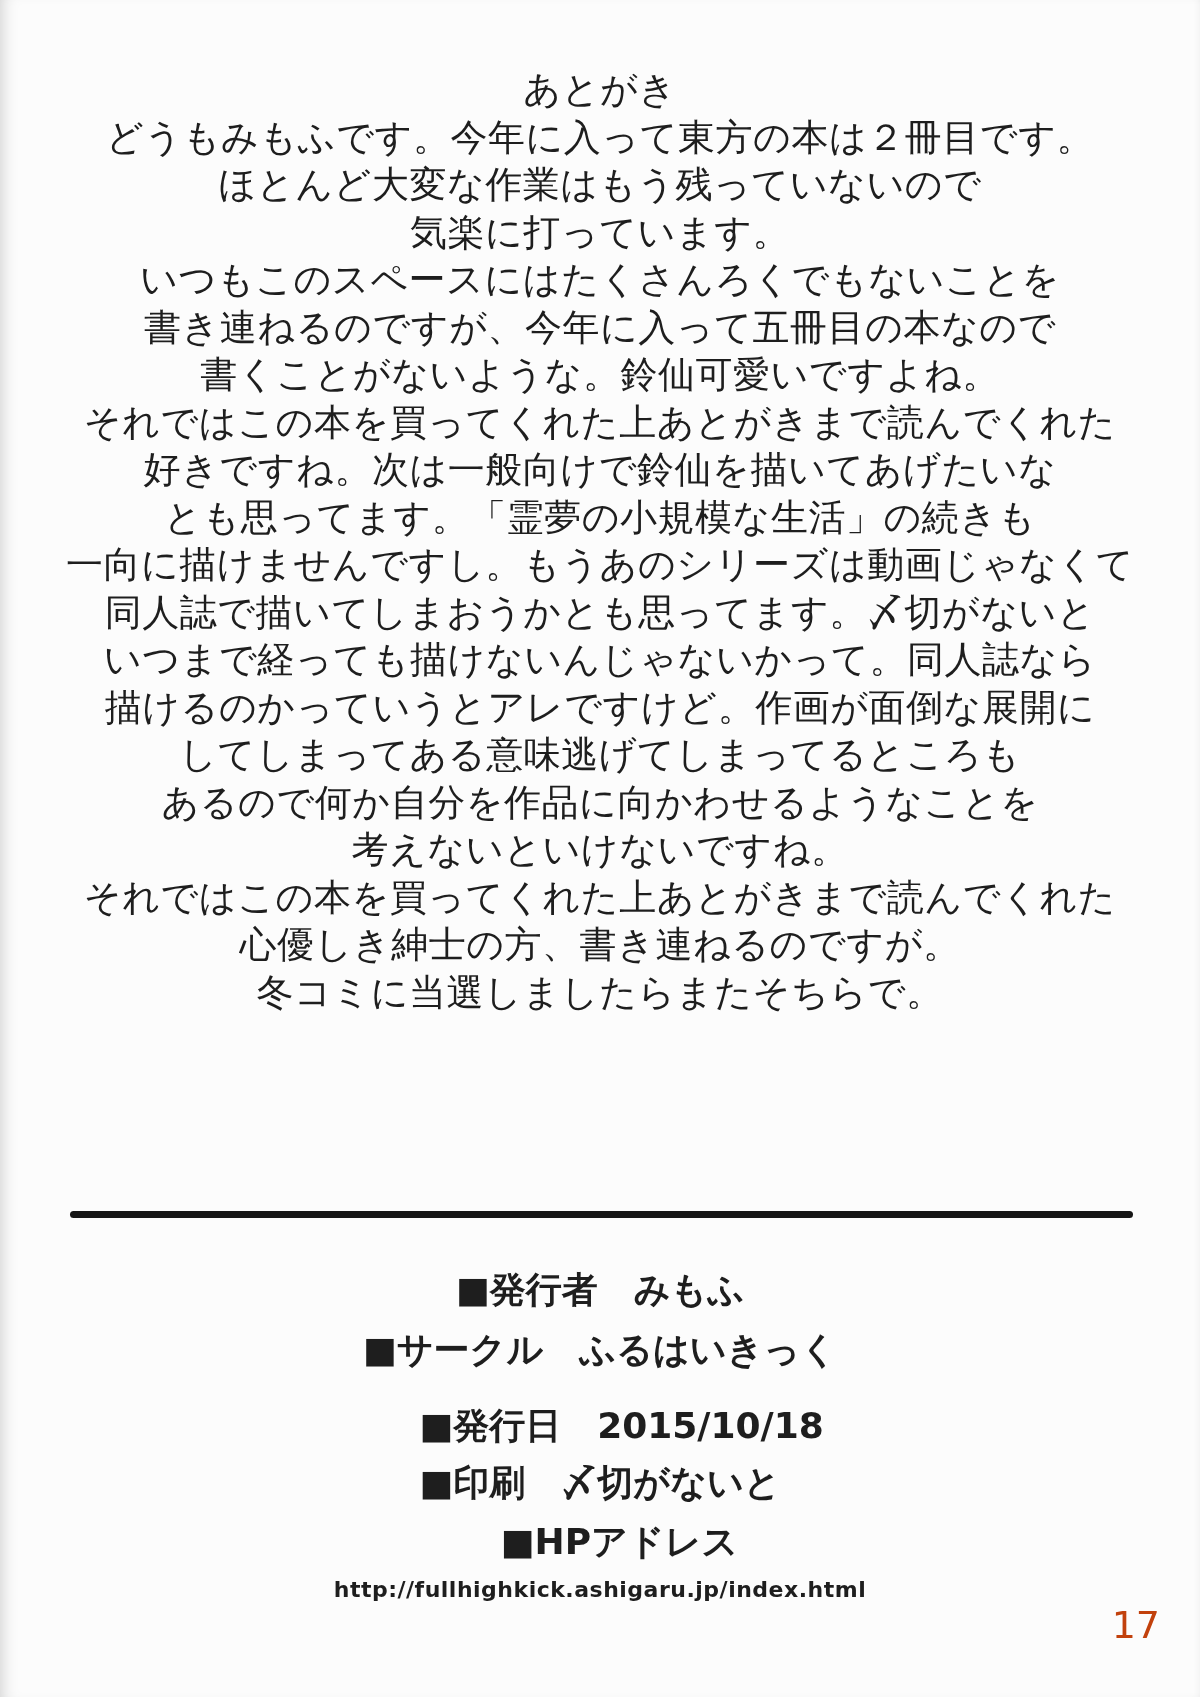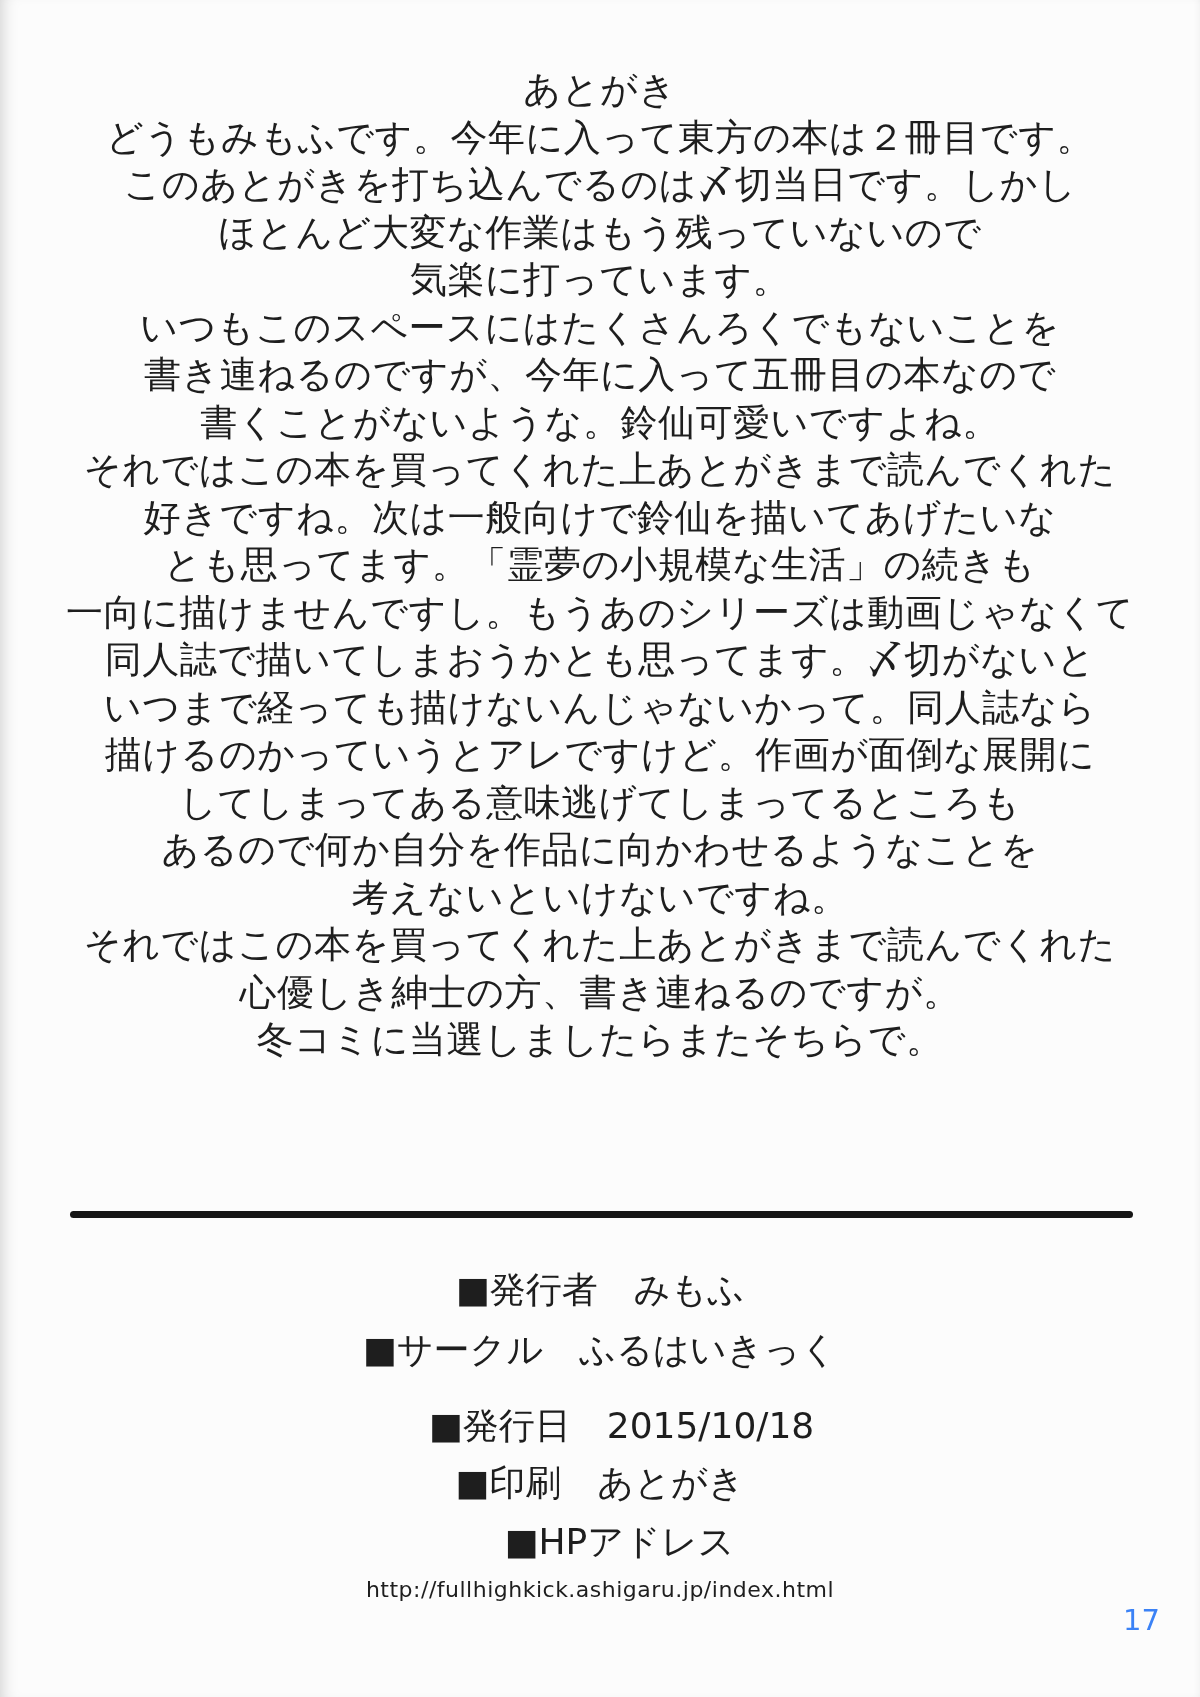--- a/index.html
+++ b/index.html
@@ -33,45 +33,44 @@
     background:#161616;
     border-radius:4px;
   }
   .colophon-line{
     position:absolute;
     left:0;right:0;
     text-align:center;
     font-size:36px;
     line-height:40px;
     white-space:nowrap;
-    font-weight:400;
+    font-weight:700;
   }
   .colophon-line:nth-child(1){top:1270px;}
   .colophon-line:nth-child(2){top:1330px;}
   .colophon-line:nth-child(3){top:1406px;padding-left:43px;}
   .colophon-line:nth-child(4){top:1463px;}
   .colophon-line:nth-child(5){top:1522px;padding-left:39px;}
   .colophon-line:nth-child(6){top:1570px;font-size:22px;letter-spacing:0.5px;}
   .pagenum{
     position:absolute;
     top:1603px;right:40px;
-    font-size:29px;
-    color:#3b82f6;
+    font-size:38px;
+    color:#c2410c;
   }
 </style>
 </head>
 <body>
 
 <div class="page">
 
   <div class="afterword">
     <div class="line">あとがき</div>
     <div id="afterword-lines">
         <div class="line">どうもみもふです。今年に入って東方の本は２冊目です。</div>
-        <div class="line">このあとがきを打ち込んでるのは〆切当日です。しかし</div>
         <div class="line">ほとんど大変な作業はもう残っていないので</div>
         <div class="line">気楽に打っています。</div>
         <div class="line">いつもこのスペースにはたくさんろくでもないことを</div>
         <div class="line">書き連ねるのですが、今年に入って五冊目の本なので</div>
         <div class="line">書くことがないような。鈴仙可愛いですよね。</div>
         <div class="line">それではこの本を買ってくれた上あとがきまで読んでくれた</div>
         <div class="line">好きですね。次は一般向けで鈴仙を描いてあげたいな</div>
         <div class="line">とも思ってます。「霊夢の小規模な生活」の続きも</div>
         <div class="line">一向に描けませんですし。もうあのシリーズは動画じゃなくて</div>
         <div class="line">同人誌で描いてしまおうかとも思ってます。〆切がないと</div>
@@ -85,20 +84,20 @@
         <div class="line">冬コミに当選しましたらまたそちらで。</div>
       </div>
   </div>
 
   <div class="divider"></div>
 
   <div id="colophon">
       <div class="colophon-line">■発行者　みもふ</div>
       <div class="colophon-line">■サークル　ふるはいきっく</div>
       <div class="colophon-line">■発行日　2015/10/18</div>
-      <div class="colophon-line">■印刷　あとがき</div>
+      <div class="colophon-line">■印刷　〆切がないと</div>
       <div class="colophon-line">■HPアドレス</div>
       <div class="colophon-line">http://fullhighkick.ashigaru.jp/index.html</div>
     </div>
 
   <div class="pagenum">17</div>
 
 </div>
 
 </body></html>

